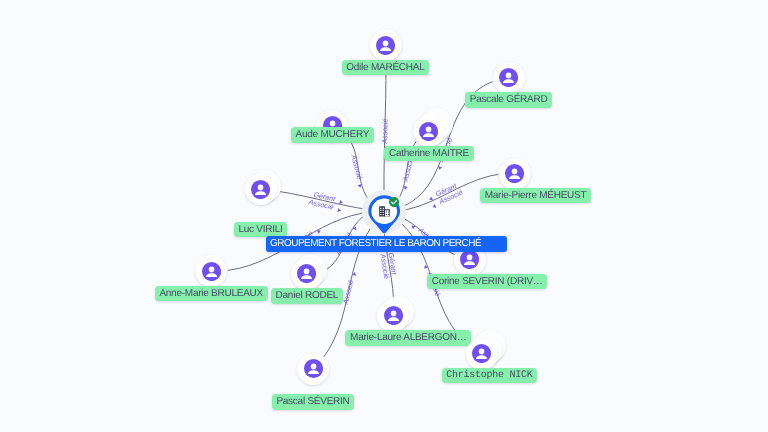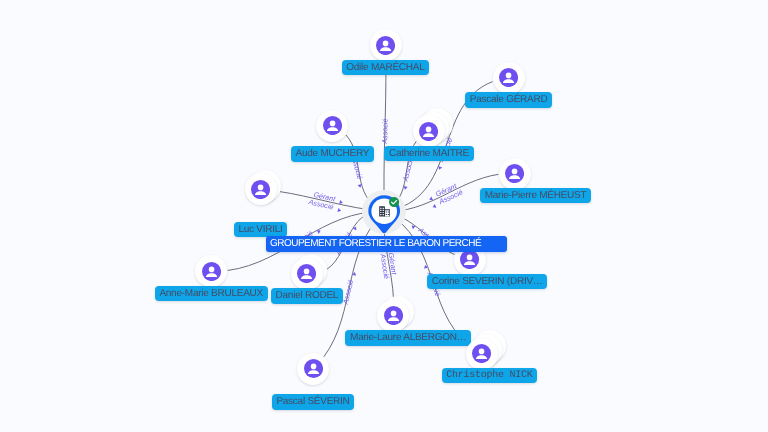--- a/index.html
+++ b/index.html
@@ -8,21 +8,21 @@
        font-family:"Liberation Sans",sans-serif;-webkit-font-smoothing:antialiased;text-rendering:geometricPrecision;}
   #stage{position:relative;width:768px;height:432px;background:#fafbfe;}
   svg.layer{position:absolute;left:0;top:0;width:768px;height:432px;overflow:visible;}
   .edge{fill:none;stroke:#595e70;stroke-width:.9;}
   .edge-label{font-family:"Liberation Sans",sans-serif;font-size:7.2px;font-style:italic;
               fill:#6f5bea;}
   .arrow{fill:#6f5bea;}
   .pnode{position:absolute;}
   .pcircle{position:absolute;border-radius:50%;background:#fff;
            box-shadow:0 1px 2.5px rgba(40,45,80,.16);}
-  .plabel{position:absolute;background:#0ea5e9;border-radius:4px;
+  .plabel{position:absolute;background:#86efac;border-radius:4px;
           box-shadow:0 1px 2.5px rgba(40,45,80,.16);
           font-size:10px;letter-spacing:-0.25px;color:#454b63;white-space:nowrap;
           padding:0 4.7px;line-height:15.5px;height:15.5px;}
   .center-halo{position:absolute;border-radius:50%;background:#eceef0;}
   .center-bar{position:absolute;background:#1565f5;color:#fff;border-radius:3px;
               font-size:10px;letter-spacing:-0.5px;line-height:16px;height:16px;padding:0 26px 0 4px;white-space:nowrap;
               box-shadow:0 1px 3px rgba(20,60,160,.25);}
 </style>
 </head>
 <body>
@@ -115,21 +115,21 @@
         </svg>
         <div class="plabel" style="left: 465.1px; top: 92px;">Pascale GÉRARD</div>
       </div>
       <div class="pnode">
         <div class="pcircle" style="left: 316.4px; top: 109.8px; height: 32px; width: 32px;"></div>
         <svg width="19.1" height="19.1" viewBox="0 0 24 24" style="position: absolute; left: 322.85px; top: 116.25px;">
           <circle cx="12" cy="12" r="12" fill="#6f4ff0"></circle>
           <circle cx="12" cy="9.3" r="3.52" fill="#fff"></circle>
           <path d="M5.0 19.0c0-3.1 3.1-5.0 7.0-5.0s7.0 1.9 7.0 5.0z" fill="#fff"></path>
         </svg>
-        <div class="plabel" style="left: 290.9px; top: 146px; text-align: center;">Aude MUCHERY</div>
+        <div class="plabel" style="left: 290.9px; top: 127px; text-align: center;">Aude MUCHERY</div>
       </div>
       <div class="pnode">
         <div class="pcircle" style="left: 421.2px; top: 107.9px; height: 32px; width: 32px;"></div>
         <div class="pcircle" style="left: 417px; top: 111.5px; height: 32px; width: 32px;"></div>
         <div class="pcircle" style="left: 412.8px; top: 115.1px; height: 32px; width: 32px;"></div>
         <svg width="19.1" height="19.1" viewBox="0 0 24 24" style="position: absolute; left: 419.25px; top: 121.55px;">
           <circle cx="12" cy="12" r="12" fill="#6f4ff0"></circle>
           <circle cx="12" cy="9.3" r="3.52" fill="#fff"></circle>
           <path d="M5.0 19.0c0-3.1 3.1-5.0 7.0-5.0s7.0 1.9 7.0 5.0z" fill="#fff"></path>
         </svg>

